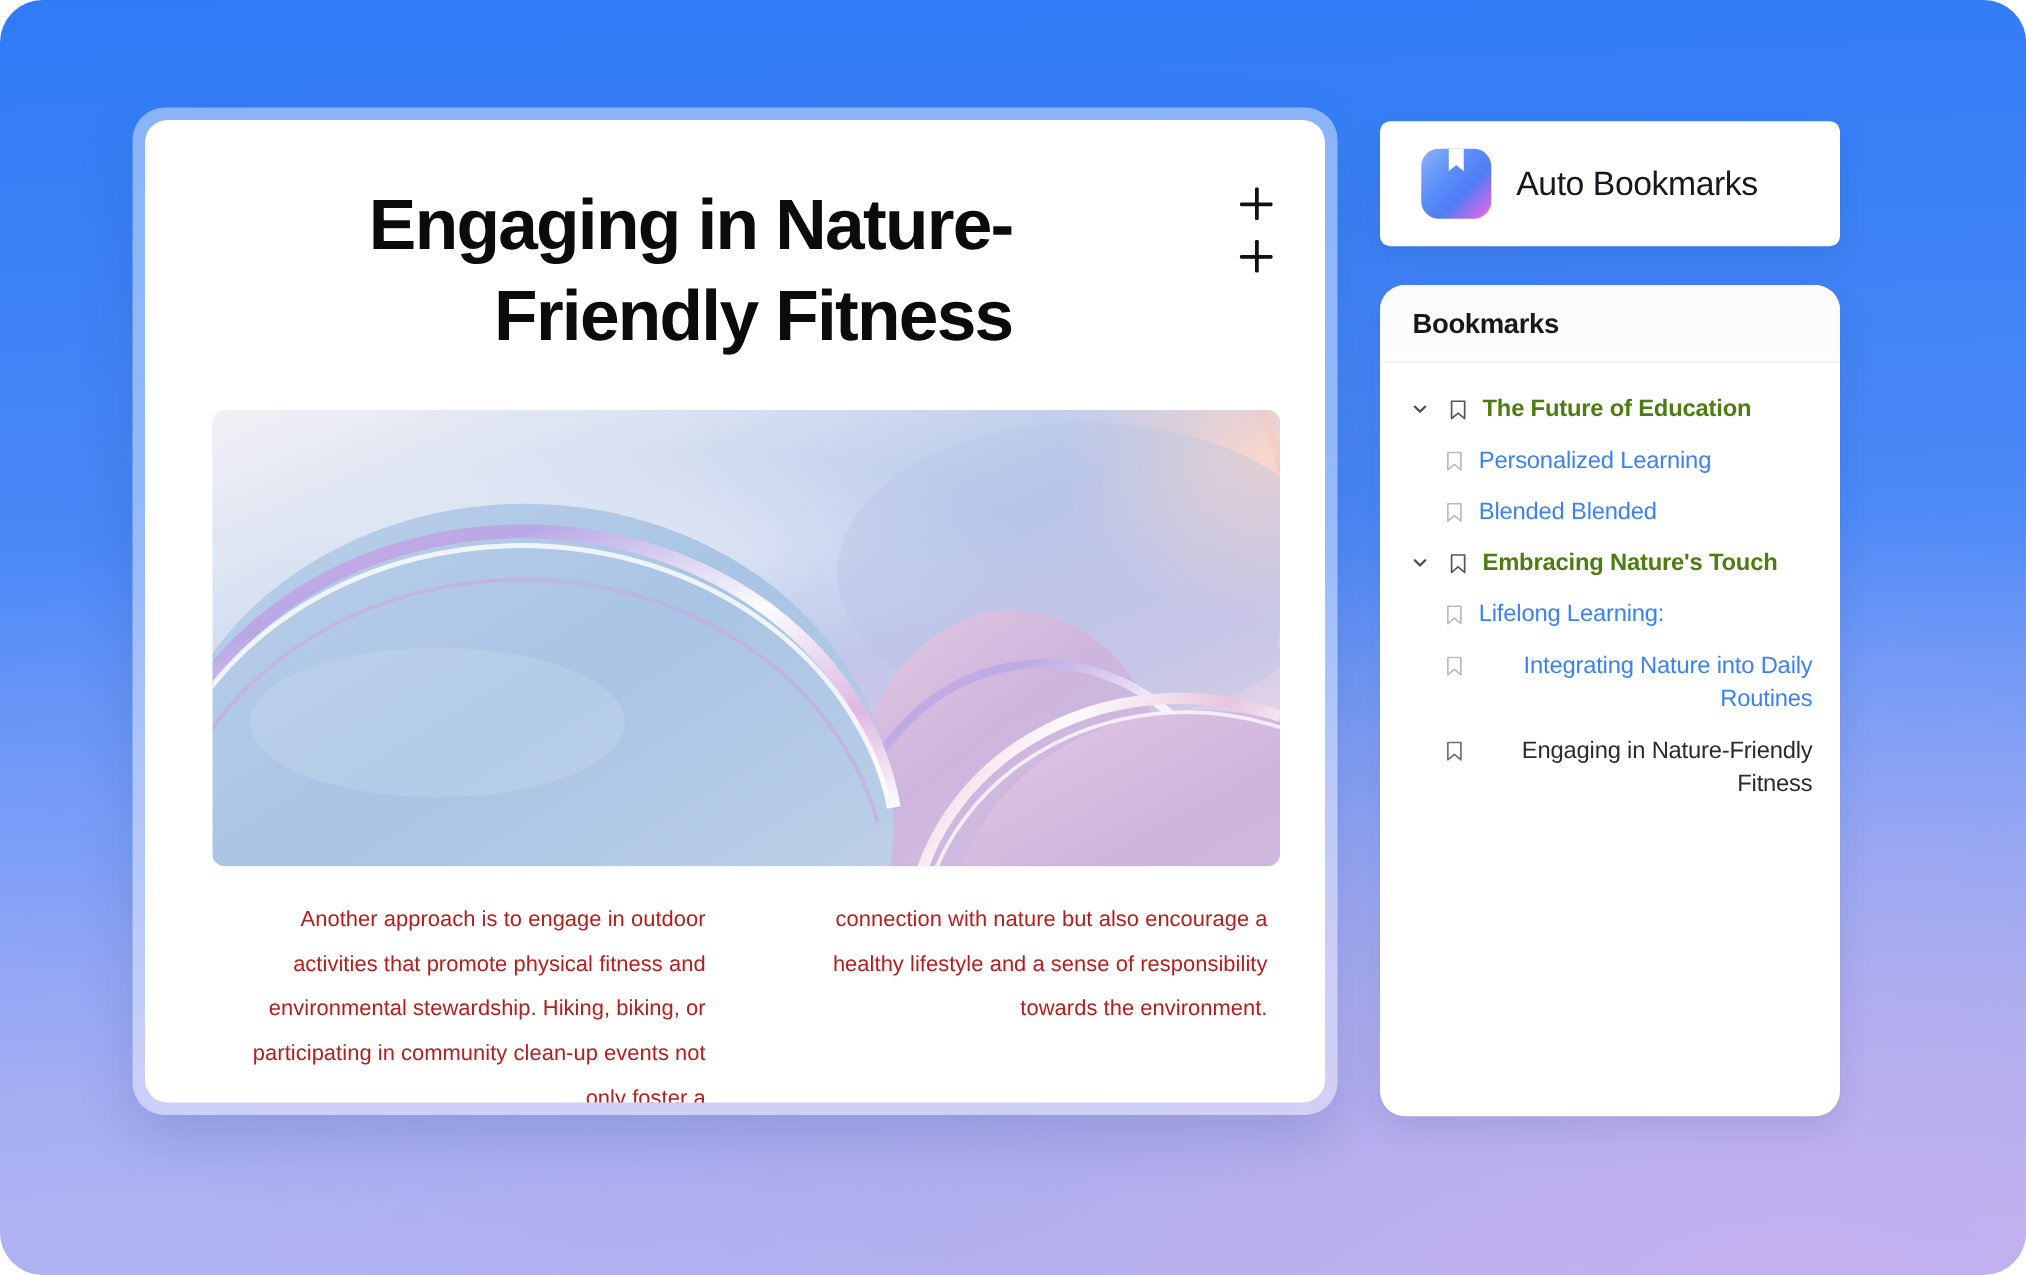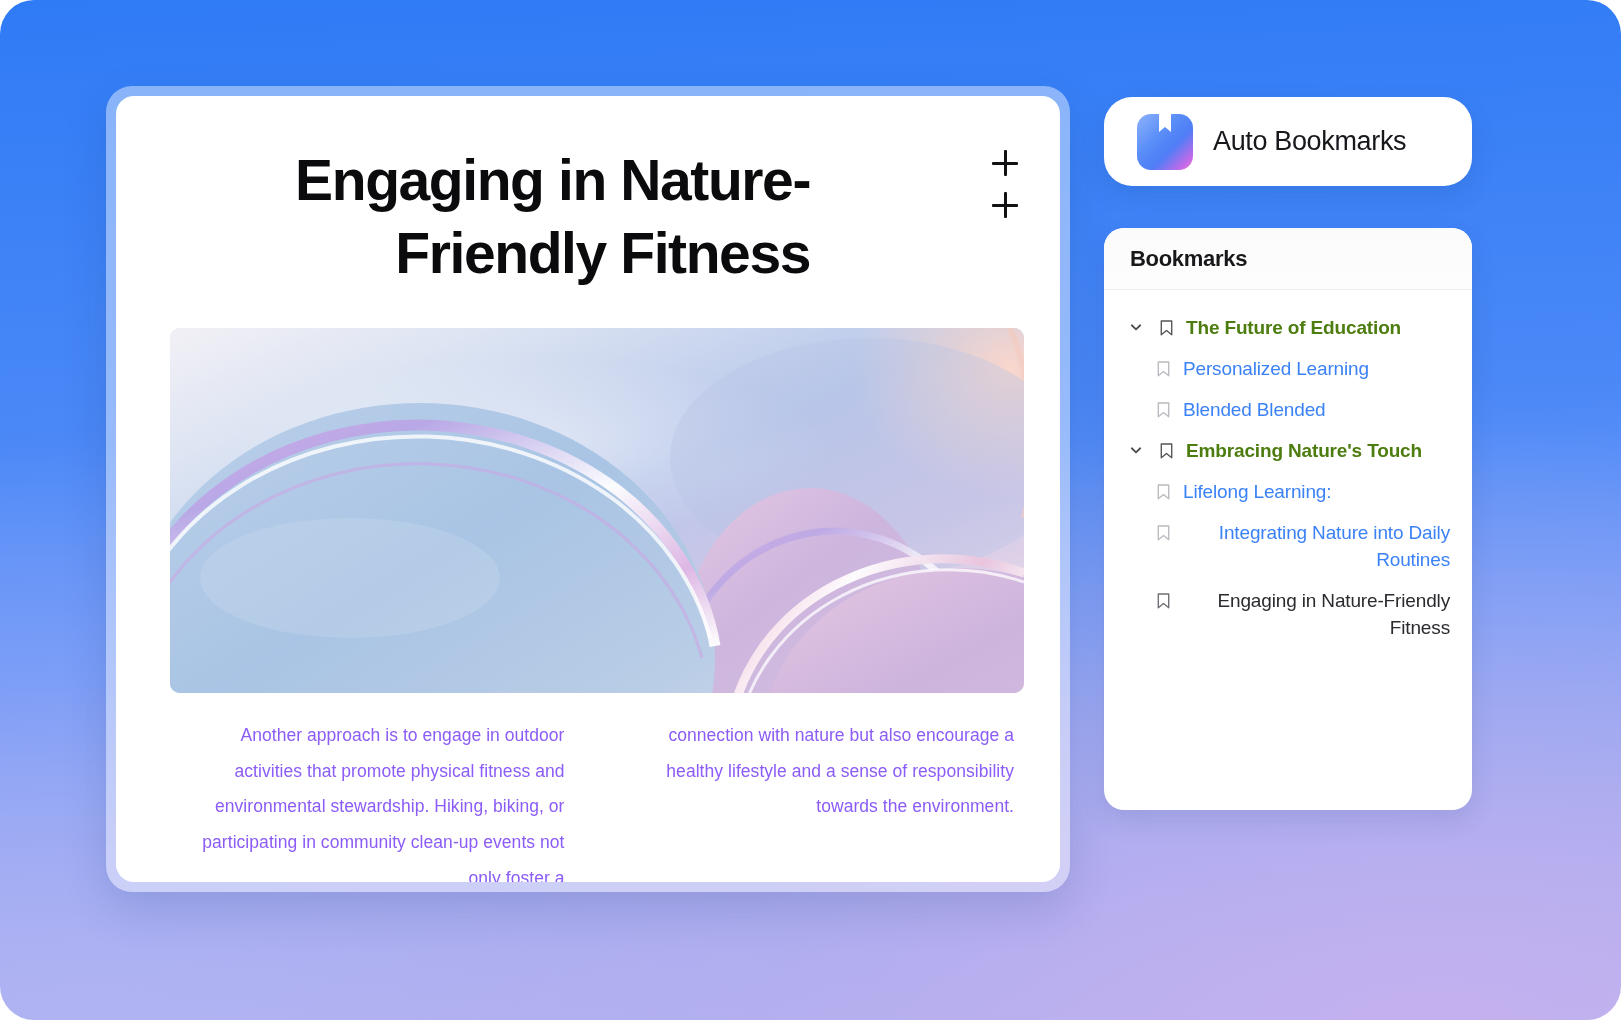--- a/index.html
+++ b/index.html
@@ -101,33 +101,33 @@
     left: 54px;
     top: 622px;
     right: 46px;
     display: flex;
     gap: 55px;
   }
   .col { flex: 1; }
   .col p {
     font-size: 17.5px;
     line-height: 2.04;
-    color: #8b5cf6;
+    color: #b91c1c;
     letter-spacing: 0.05px;
   }
 
   
   .app-pill {
     position: absolute;
     left: 1104px;
     top: 97px;
     width: 368px;
-    height: 89px;
+    height: 100px;
     background: #ffffff;
-    border-radius: 28px;
+    border-radius: 8px;
     display: flex;
     align-items: center;
     padding-left: 33px;
     gap: 20px;
     box-shadow: 0 10px 26px rgba(22,48,110,0.12);
   }
   .app-icon {
     width: 56px;
     height: 56px;
     border-radius: 14px;
@@ -143,21 +143,21 @@
     letter-spacing: -0.35px;
     font-weight: 400;
   }
 
   
   .bm-panel {
     position: absolute;
     left: 1104px;
     top: 228px;
     width: 368px;
-    height: 582px;
+    height: 665px;
     background: #ffffff;
     border-radius: 20px;
     overflow: hidden;
     box-shadow: 0 10px 26px rgba(22,48,110,0.12);
   }
   .bm-header {
     height: 62px;
     display: flex;
     align-items: center;
     padding-left: 26px;

